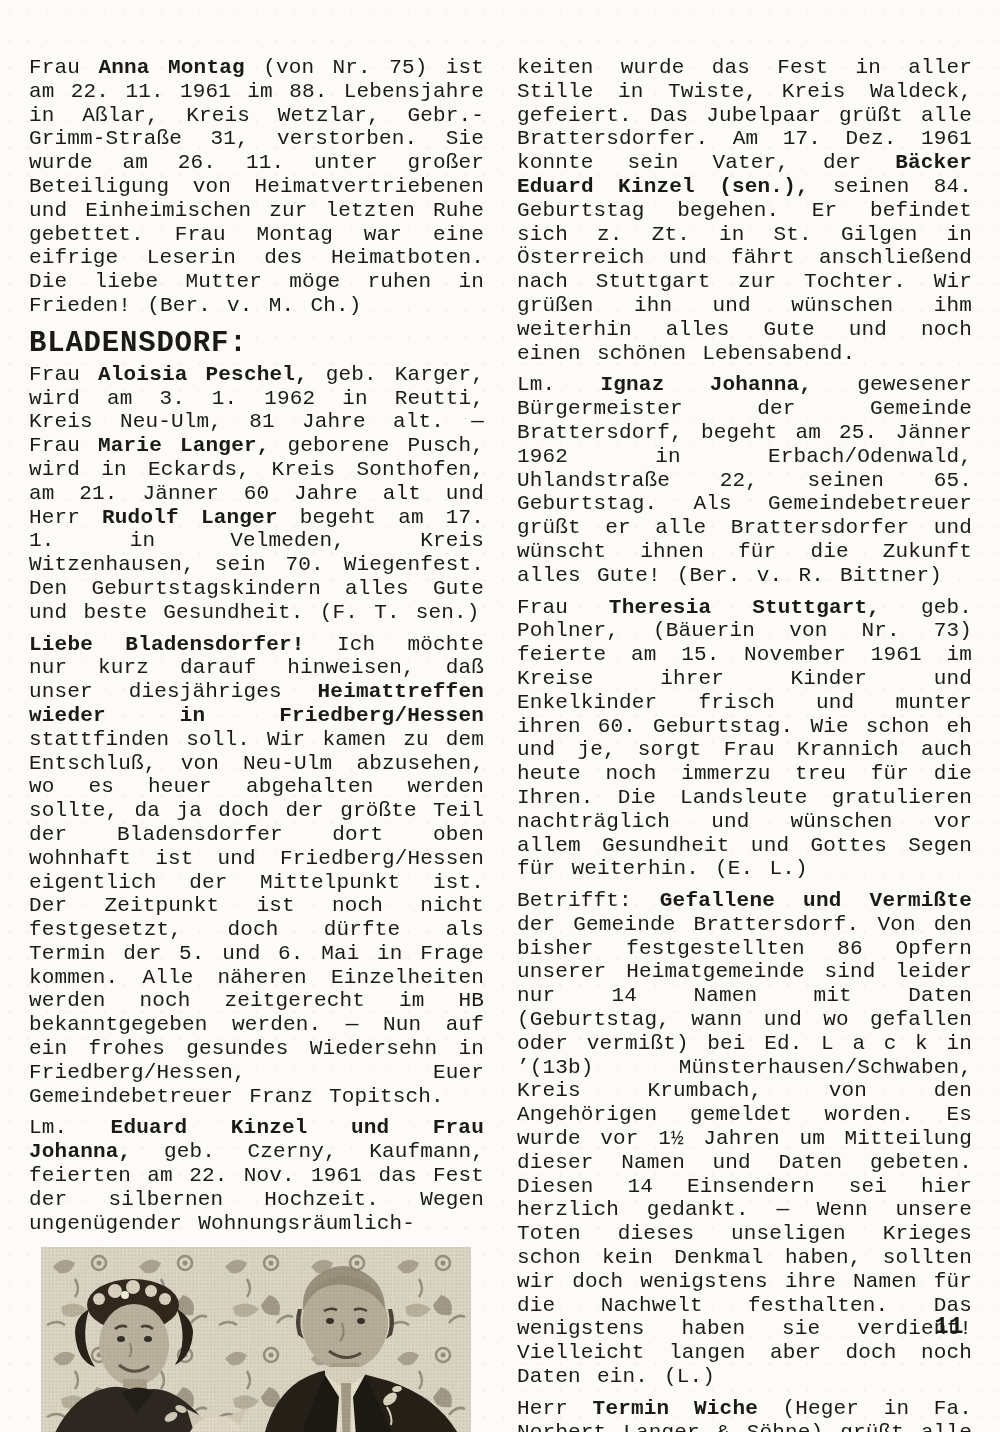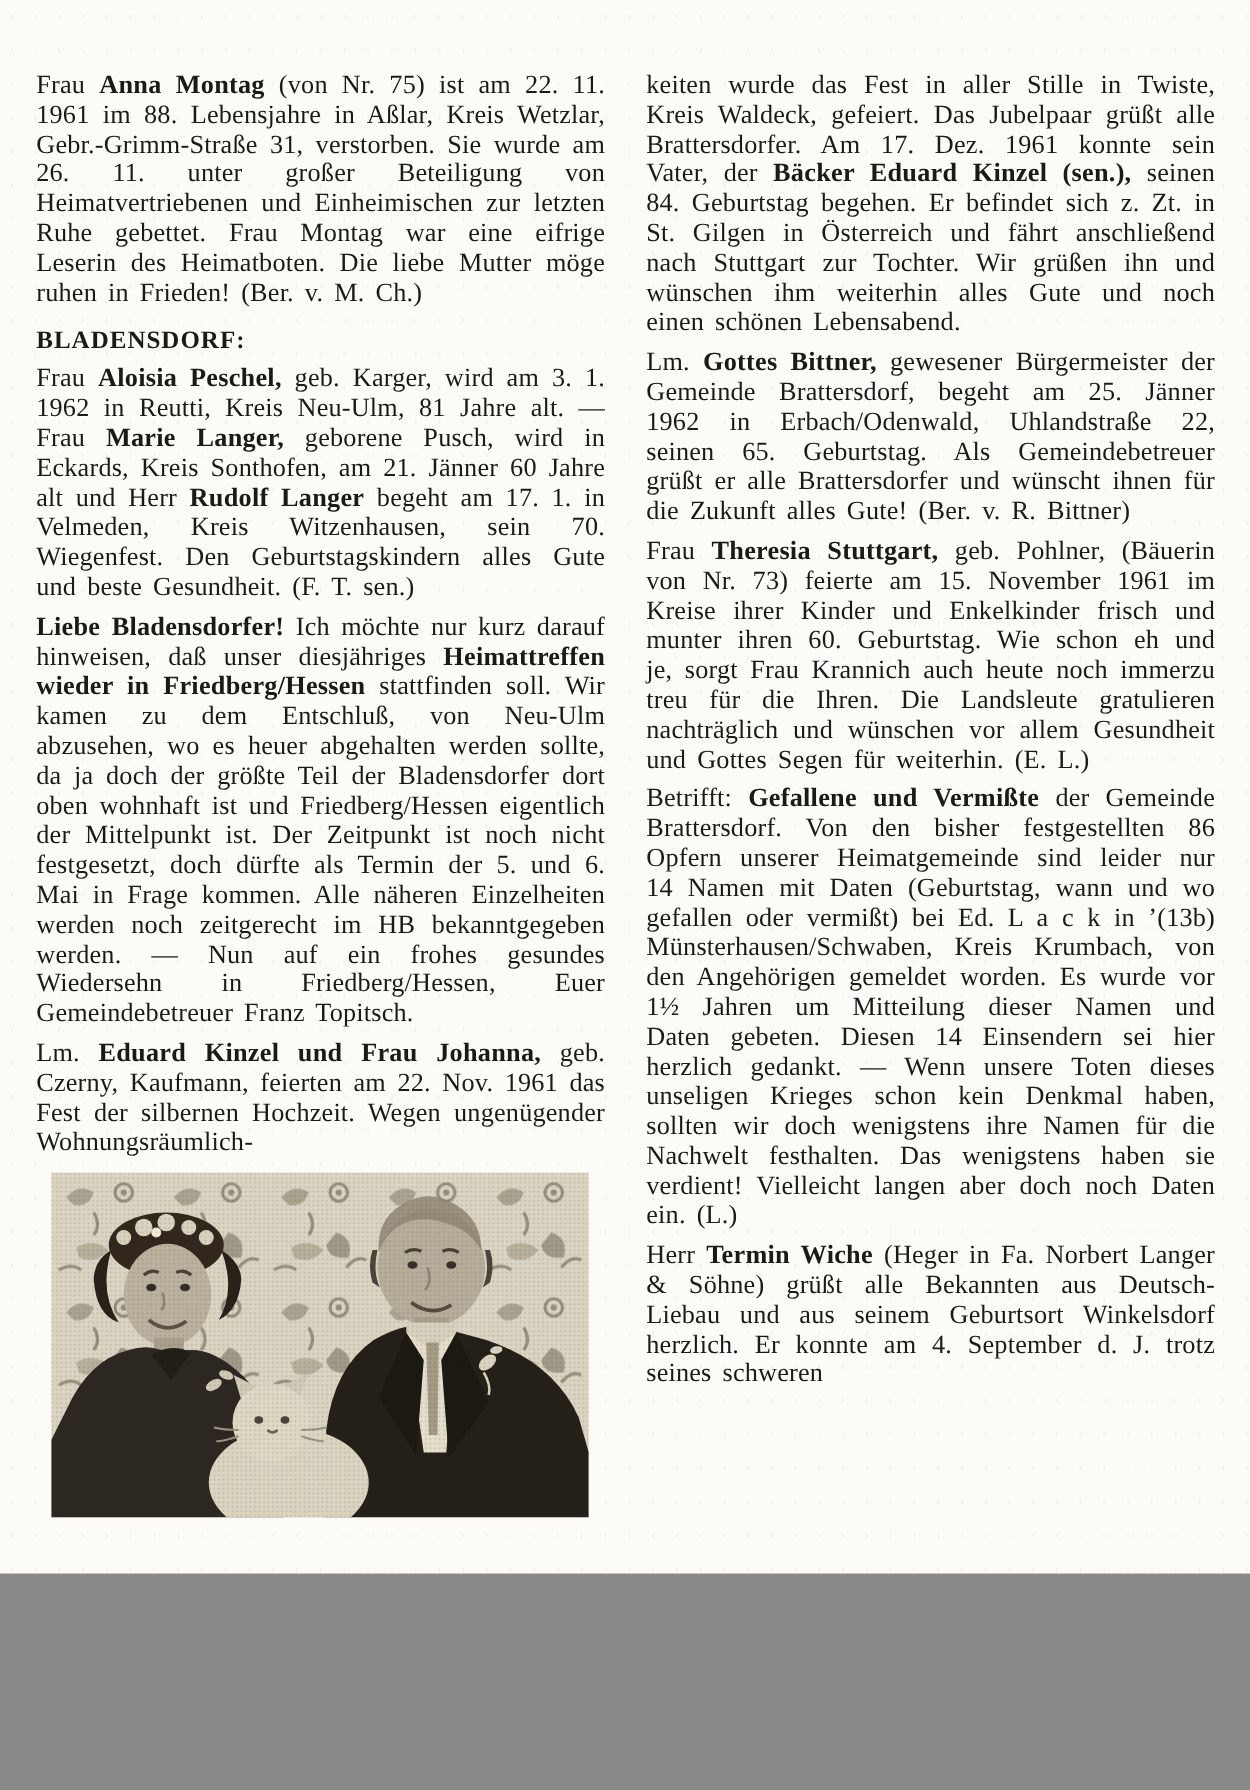--- a/index.html
+++ b/index.html
@@ -2,47 +2,47 @@
 <html lang="de" style="--ink: #1b1a17; --paper: #fcfbf7;"><head>
 <meta charset="utf-8">
 <style>
   :root{
     --ink:#1b1a17;
     --paper:#fcfbf7;
   }
   html,body{margin:0;padding:0;background:#888;}
   .page{
     position:relative;
-    width:1000px;height:1259px;
+    width:1000px;height:1432px;
     margin:0 auto;
     background:var(--paper);
     background-image:radial-gradient(rgba(0,0,0,0.035) 1px, transparent 1.2px);
     background-size:19px 27px;
     overflow:hidden;
-    font-family:Liberation Serif, serif;
+    font-family:Liberation Mono, monospace;
     color:var(--ink);
   }
   .columns{
     display:flex;
     gap:33px;
     padding:56px 28px 0 29px;
   }
   .col{
     width:456px;
     font-size:21px;
     line-height:23.8px;
     text-align:justify;
     word-spacing:3.4px;
     letter-spacing:0.15px;
   }
   p.para{margin:0 0 8px 0;}
   p.para:last-child{margin-bottom:0;}
   b{font-weight:700;letter-spacing:0.2px;}
   h2.heading{
-    font-size:20px;
+    font-size:29px;
     line-height:24px;
     font-weight:700;
     letter-spacing:0.8px;
     margin:14px 0 7px 0;
     text-align:left;
   }
   figure.photo{
     margin:12px 0 0 12px;
     padding:0;
     width:430px;height:276px;
@@ -164,21 +164,21 @@
           </g>
 
           <rect width="430" height="276" fill="url(#halftone)"></rect>
         </svg>
       </figure>
     </div>
 
     <div class="col">
       <p class="para">keiten wurde das Fest in aller Stille in Twiste, Kreis Waldeck, gefeiert. Das Jubelpaar grüßt alle Brattersdorfer. Am 17. Dez. 1961 konnte sein Vater, der <b>Bäcker Eduard Kinzel (sen.),</b> seinen 84. Geburtstag begehen. Er befindet sich z. Zt. in St. Gilgen in Österreich und fährt anschließend nach Stuttgart zur Tochter. Wir grüßen ihn und wünschen ihm weiterhin alles Gute und noch einen schönen Lebensabend.</p>
 
-      <p class="para">Lm. <b>Gottes Bittner,</b> gewesener Bürgermeister der Gemeinde Brattersdorf, begeht am 25. Jänner 1962 in Erbach/Odenwald, Uhlandstraße 22, seinen 65. Geburtstag. Als Gemeindebetreuer grüßt er alle Brattersdorfer und wünscht ihnen für die Zukunft alles Gute! (Ber. v. R. Bittner)</p>
+      <p class="para">Lm. <b>Ignaz Johanna,</b> gewesener Bürgermeister der Gemeinde Brattersdorf, begeht am 25. Jänner 1962 in Erbach/Odenwald, Uhlandstraße 22, seinen 65. Geburtstag. Als Gemeindebetreuer grüßt er alle Brattersdorfer und wünscht ihnen für die Zukunft alles Gute! (Ber. v. R. Bittner)</p>
 
       <p class="para">Frau <b>Theresia Stuttgart,</b> geb. Pohlner, (Bäuerin von Nr. 73) feierte am 15. November 1961 im Kreise ihrer Kinder und Enkelkinder frisch und munter ihren 60. Geburtstag. Wie schon eh und je, sorgt Frau Krannich auch heute noch immerzu treu für die Ihren. Die Landsleute gratulieren nachträglich und wünschen vor allem Gesundheit und Gottes Segen für weiterhin. (E. L.)</p>
 
       <p class="para">Betrifft: <b>Gefallene und Vermißte</b> der Gemeinde Brattersdorf. Von den bisher festgestellten 86 Opfern unserer Heimatgemeinde sind leider nur 14 Namen mit Daten (Geburtstag, wann und wo gefallen oder vermißt) bei Ed. L a c k in ’(13b) Münsterhausen/Schwaben, Kreis Krumbach, von den Angehörigen gemeldet worden. Es wurde vor 1½ Jahren um Mitteilung dieser Namen und Daten gebeten. Diesen 14 Einsendern sei hier herzlich gedankt. — Wenn unsere Toten dieses unseligen Krieges schon kein Denkmal haben, sollten wir doch wenigstens ihre Namen für die Nachwelt festhalten. Das wenigstens haben sie verdient! Vielleicht langen aber doch noch Daten ein. (L.)</p>
 
 
 
       <p class="para">Herr <b>Termin Wiche</b> (Heger in Fa. Norbert Langer &amp; Söhne) grüßt alle Bekannten aus Deutsch-Liebau und aus seinem Geburtsort Winkelsdorf herzlich. Er konnte am 4. September d. J. trotz seines schweren</p>
     </div>
   </div>

